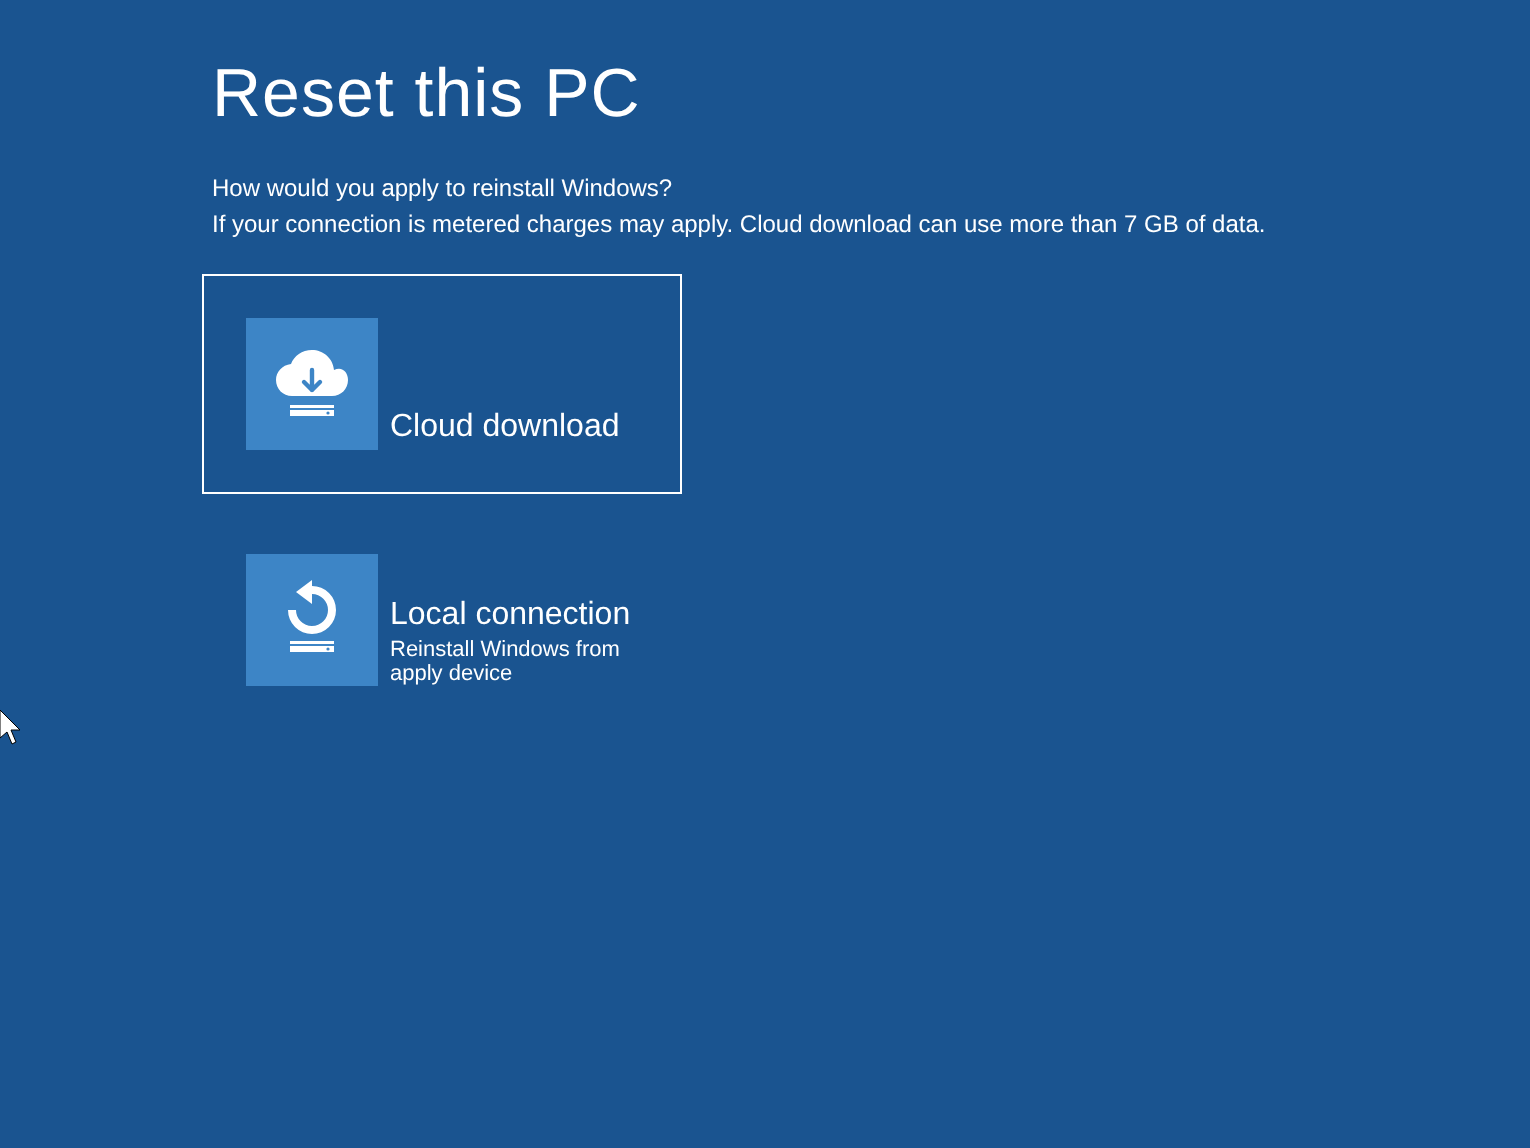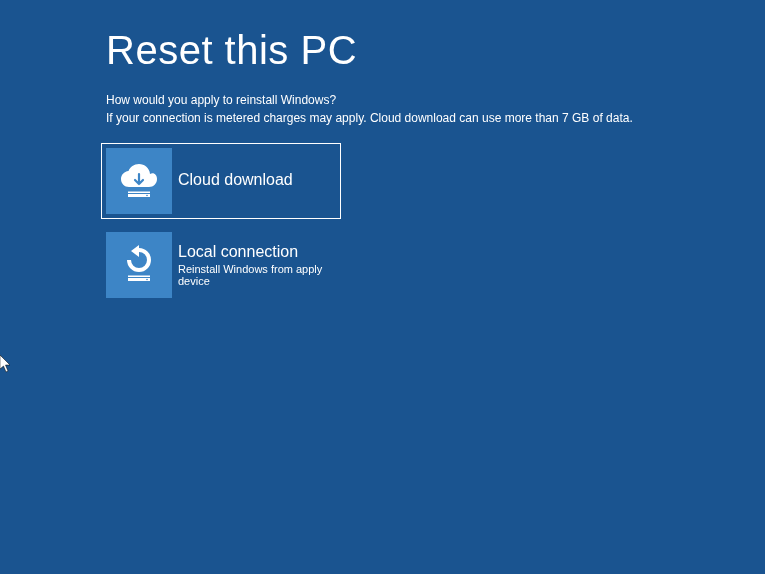--- a/index.html
+++ b/index.html
@@ -14,39 +14,39 @@
       font-family: "Segoe UI", "Segoe UI Light", Arial, sans-serif;
       color: #ffffff;
       overflow: hidden;
       position: relative;
     }
     .container {
       padding-left: 106px;
       padding-top: 28px;
     }
     .title {
-      font-size: 40px;
+      font-size: 34px;
       font-weight: 300;
       letter-spacing: 0.5px;
       margin-bottom: 20px;
     }
     .question {
       font-size: 12px;
       font-weight: 400;
       margin-bottom: 4px;
     }
     .note {
       font-size: 12px;
       font-weight: 400;
       margin-bottom: 18px;
     }
     .option {
       display: flex;
-      align-items: center;
-      padding: 4px;
+      align-items: flex-end;
+      padding: 21px;
       width: 240px;
       margin-left: -5px;
       border: 1px solid transparent;
       margin-bottom: 8px;
       cursor: pointer;
     }
     .option.selected {
       border: 1px solid #ffffff;
     }
     .option-icon {

